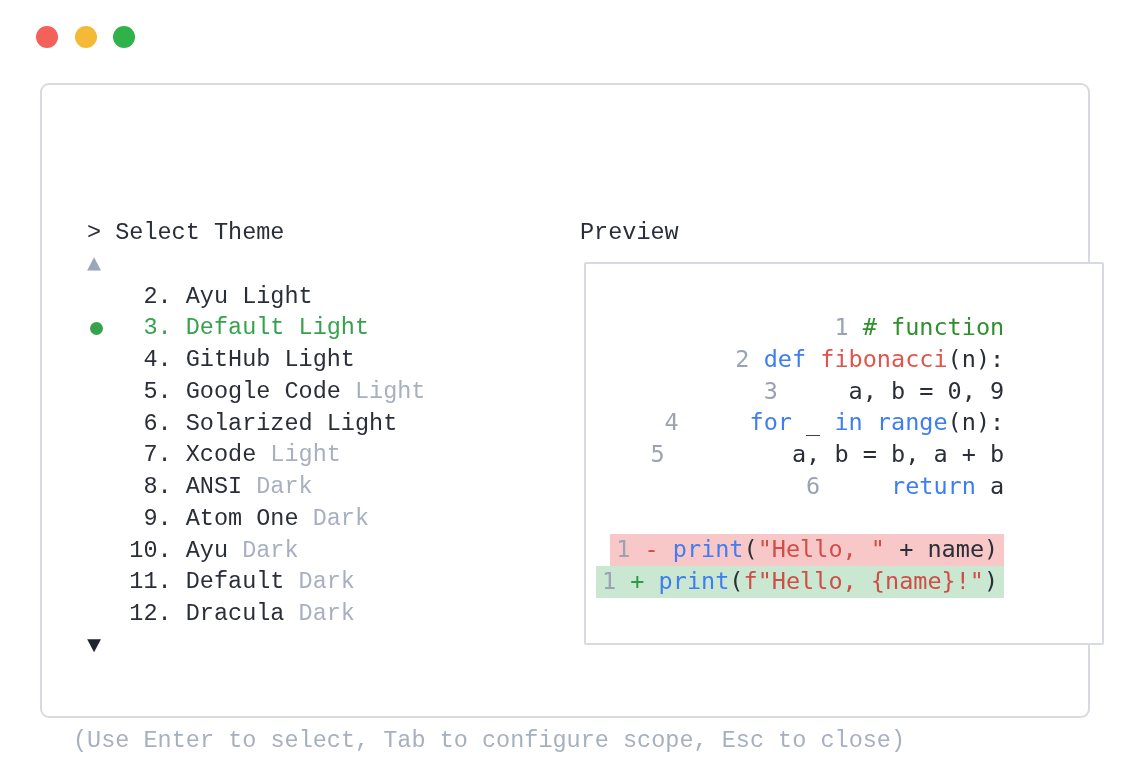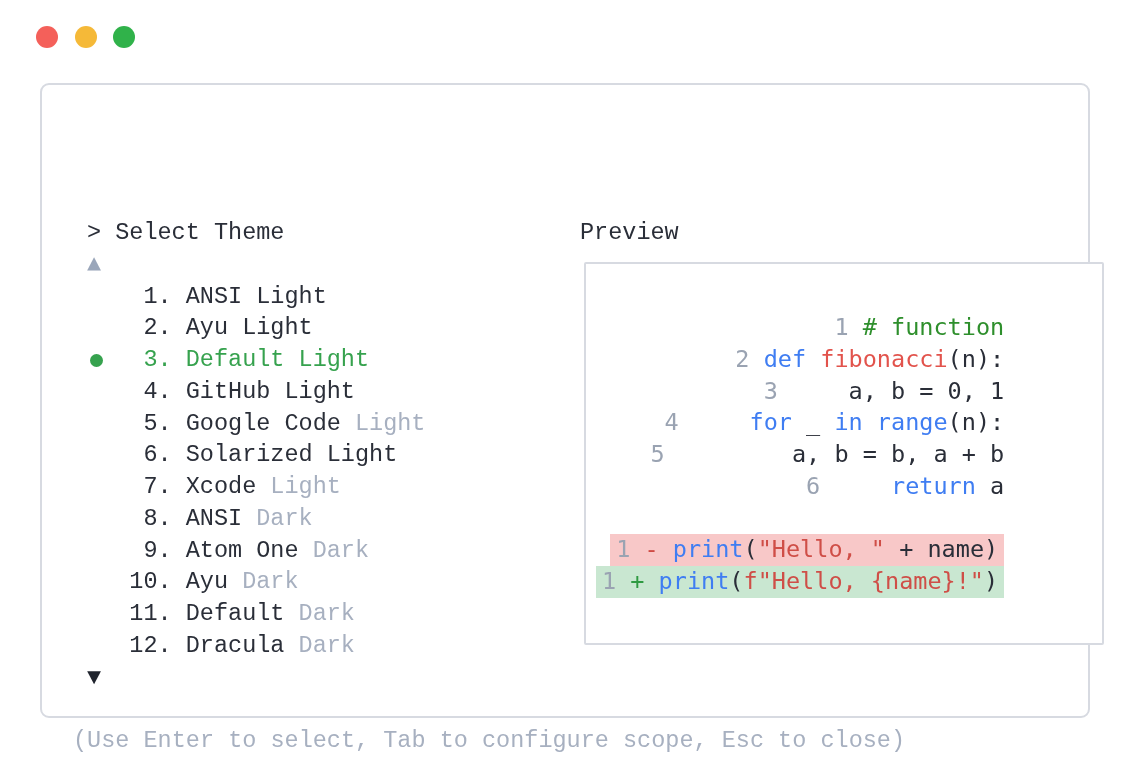--- a/index.html
+++ b/index.html
@@ -63,21 +63,20 @@
       <span class="tl-dot" style="background: rgb(245, 185, 56);"></span>
       <span class="tl-dot" style="background: rgb(48, 178, 74);"></span>
     </div>
 
   <div class="panel">
 
     <div class="left-stack">
       <div class="line title-line">&gt; Select Theme</div>
       <div class="line scroll-up">▲</div>
       <div id="theme-rows">
-          <div class="line row"><span>    1. </span><span>ANSI </span><span class="">Light</span></div>
           <div class="line row"><span>    2. </span><span>Ayu </span><span class="">Light</span></div>
           <div class="line row selected"><span class="sel-dot"></span><span>    3. </span><span>Default </span><span class="">Light</span></div>
           <div class="line row"><span>    4. </span><span>GitHub </span><span class="">Light</span></div>
           <div class="line row"><span>    5. </span><span>Google Code </span><span class="muted">Light</span></div>
           <div class="line row"><span>    6. </span><span>Solarized </span><span class="">Light</span></div>
           <div class="line row"><span>    7. </span><span>Xcode </span><span class="muted">Light</span></div>
           <div class="line row"><span>    8. </span><span>ANSI </span><span class="muted">Dark</span></div>
           <div class="line row"><span>    9. </span><span>Atom One </span><span class="muted">Dark</span></div>
           <div class="line row"><span>   10. </span><span>Ayu </span><span class="muted">Dark</span></div>
           <div class="line row"><span>   11. </span><span>Default </span><span class="muted">Dark</span></div>
@@ -87,21 +86,21 @@
     </div>
 
     <div class="line hint">(Use Enter to select, Tab to configure scope, Esc to close)</div>
 
     <div class="line preview-title">Preview</div>
 
     <div class="preview-box">
       <div class="code" id="code">
           <div class="cline"><span class="cinner"><span class="ln">1 </span><span class="tok-comment"># function</span></span></div>
           <div class="cline"><span class="cinner"><span class="ln">2 </span><span class="tok-keyword">def</span><span class="tok-plain"> </span><span class="tok-function">fibonacci</span><span class="tok-plain">(n):</span></span></div>
-          <div class="cline"><span class="cinner"><span class="ln">3 </span><span class="tok-plain">    a, b = 0, 1</span></span></div>
+          <div class="cline"><span class="cinner"><span class="ln">3 </span><span class="tok-plain">    a, b = 0, 9</span></span></div>
           <div class="cline"><span class="cinner"><span class="ln">4 </span><span class="tok-plain">    </span><span class="tok-keyword">for</span><span class="tok-plain"> _ </span><span class="tok-keyword">in</span><span class="tok-plain"> </span><span class="tok-keyword">range</span><span class="tok-plain">(n):</span></span></div>
           <div class="cline"><span class="cinner"><span class="ln">5 </span><span class="tok-plain">        a, b = b, a + b</span></span></div>
           <div class="cline"><span class="cinner"><span class="ln">6 </span><span class="tok-plain">    </span><span class="tok-keyword">return</span><span class="tok-plain"> a</span></span></div>
           <div class="cline"><span class="cinner"></span></div>
           <div class="cline"><span class="cinner removed"><span class="ln">1 </span><span class="sign-removed">- </span><span class="tok-keyword">print</span><span class="tok-plain">(</span><span class="tok-string">"Hello, "</span><span class="tok-plain"> + name)</span></span></div>
           <div class="cline"><span class="cinner added"><span class="ln">1 </span><span class="sign-added">+ </span><span class="tok-keyword">print</span><span class="tok-plain">(</span><span class="tok-string">f"Hello, {name}!"</span><span class="tok-plain">)</span></span></div>
         </div>
     </div>
 
   </div>

